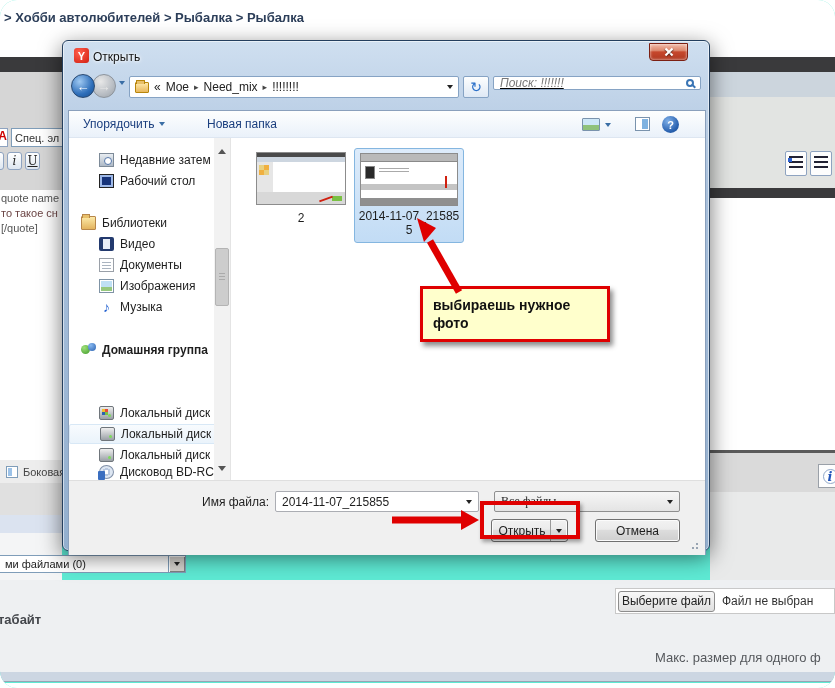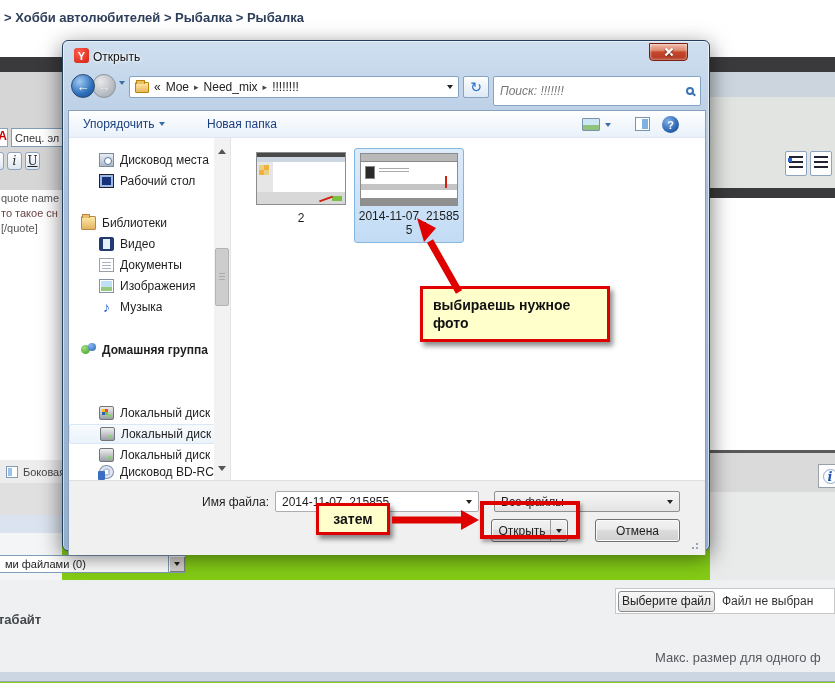--- a/index.html
+++ b/index.html
@@ -1,18 +1,18 @@
 <!DOCTYPE html>
 <html><head>
 <meta charset="utf-8">
 <style>
   * { margin:0; padding:0; box-sizing:border-box; }
   html,body { width:835px; height:688px; }
   body { font-family:"Liberation Sans", sans-serif; background:#fff; }
-  #screen { position:relative; width:835px; height:688px; overflow:hidden; background:#84cc16; }
+  #screen { position:relative; width:835px; height:688px; overflow:hidden; background:#5eead4;border-radius:17px; }
   .abs { position:absolute; }
 
   
   .strip { position:absolute; }
   .breadcrumb { position:absolute; left:4px; top:10px; font-size:13px; font-weight:bold; color:#2c3e59; cursor:pointer; }
   .darkbar { background:#3a3a3c; }
 
   .mini-input { background:#fff; border:1px solid #7f9db9; font-size:11px; color:#333;
                 display:flex; align-items:center; padding:0 3px; overflow:hidden; white-space:nowrap; }
   .fmt-btn { background:linear-gradient(#ffffff,#dde6f0); border:1px solid #8ea3c0; border-radius:3px;
@@ -265,21 +265,21 @@
       <span class="seg">Moe</span>
       <span class="sep">▸</span>
       <span class="seg">Need_mix</span>
       <span class="sep">▸</span>
       <span class="seg">!!!!!!!!</span>
       <span style="margin-left:auto;" class="tri-down sm"></span>
     </div>
     <div class="refresh-btn" style="left:400px;top:35px;width:26px;height:22px;">
         <span>↻</span>
       </div>
-    <div class="search-box" style="left:430px;top:35px;width:208px;height:30px;">
+    <div class="search-box" style="left:430px;top:35px;width:208px;height:14px;text-decoration:underline;">
       <input type="text" placeholder="Поиск: !!!!!!!" style="">
       <span class="magnifier"></span>
     </div>
 
     <div class="dlg-body">
       <div class="cmdbar">
         <div class="cmd-link" style="left:14px;">
           <span>Упорядочить</span>
           <span class="tri-down sm blue"></span>
         </div>
@@ -296,21 +296,21 @@
         <div class="cmd-link" style="left:593px;top:5px;">
           <span class="help-circle">?</span>
         </div>
       </div>
 
       <div class="main-area">
 
         <div class="sb">
           <div class="sb-item lvl1" style="top:12px;">
               <span class="icn i-recent"></span>
-              <span class="lbl">Дисковод места</span>
+              <span class="lbl">Недавние затем</span>
             </div>
           <div class="sb-item lvl1" style="top:33px;">
               <span class="icn i-desktop"></span>
               <span class="lbl">Рабочий стол</span>
             </div>
           <div class="sb-item lvl1" style="top:96px;">
               <span class="icn i-video"></span>
               <span class="lbl">Видео</span>
             </div>
           <div class="sb-item" style="top:75px;">
@@ -387,40 +387,39 @@
           </div>
         </div>
       </div>
 
       <div class="dlg-footer">
         <div class="f-label" style="left:133px;top:14px;">Имя файла:</div>
         <div class="combo" style="left:206px;top:10px;width:204px;">
           <span class="cv">2014-11-07_215855</span>
           <span class="tri-down sm"></span>
         </div>
-        <div class="combo gray" style="left:425px;top:10px;width:186px;">
+        <div class="combo gray" style="left:425px;top:10px;width:186px;font-family:Liberation Serif, serif;">
           <span class="cv">Все файлы</span>
           <span class="tri-down sm"></span>
         </div>
         <div class="w7-btn" style="left:422px;top:38px;width:77px;padding-left:2px;">
           <span style="flex:1;text-align:center;">Открыть</span>
           <span class="split-caret">
               <span class="tri-down sm"></span>
             </span>
         </div>
         <div class="w7-btn" style="left:526px;top:38px;width:85px;">Отмена</div>
       </div>
       <div class="resize-grip"></div>
     </div>
   </div>
 
   <div class="red-rect" style="left:480px;top:501px;width:100px;height:38px;"></div>
 
   <div class="callout" style="left:420px;top:286px;width:190px;padding:7px 10px;">выбираешь нужное фото</div>
-  <div class="callout" style="left:316px;top:503px;width:74px;height:32px;display:flex;align-items:center;justify-content:center;">затем</div>
 
   <svg id="arrows" width="835" height="688">
     <line x1="459" y1="292" x2="430" y2="241" stroke="#df0000" stroke-width="7"></line>
     <polygon points="417,218 436,228 424,242" fill="#df0000"></polygon>
     <line x1="392" y1="520" x2="463" y2="520" stroke="#df0000" stroke-width="7"></line>
     <polygon points="479,520 461,510 461,530" fill="#df0000"></polygon>
   </svg>
 
 </div>
 

